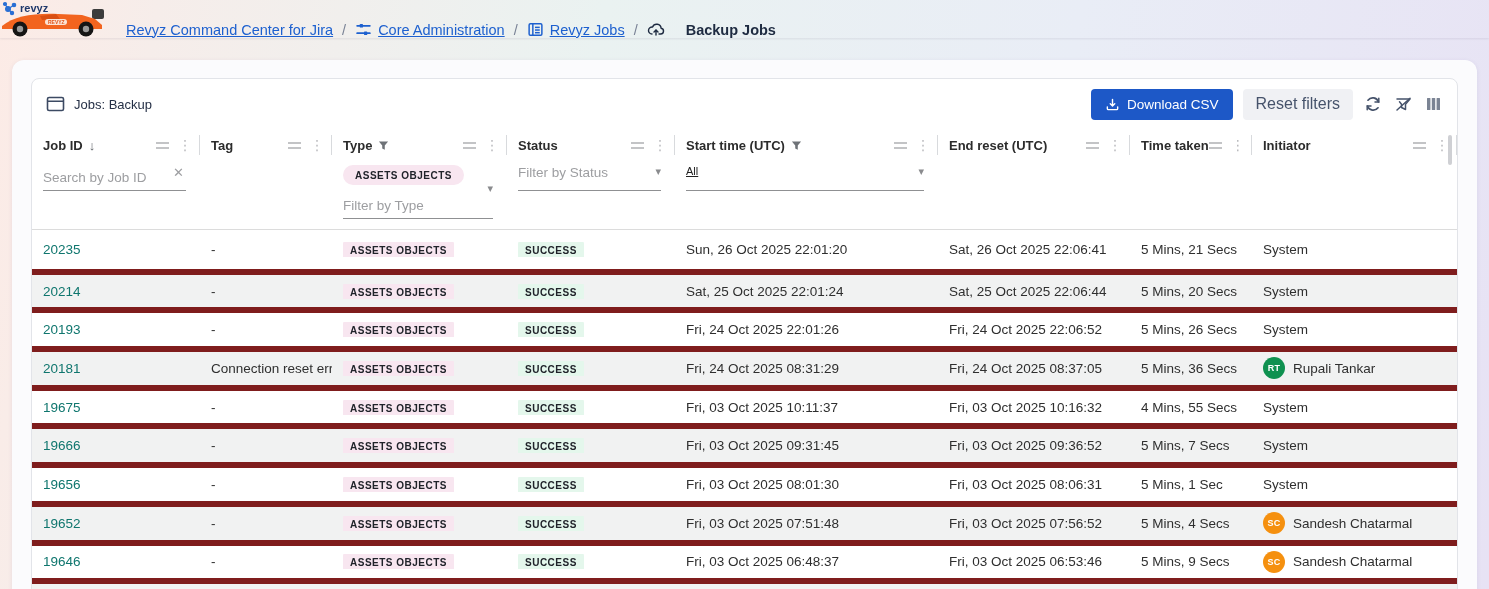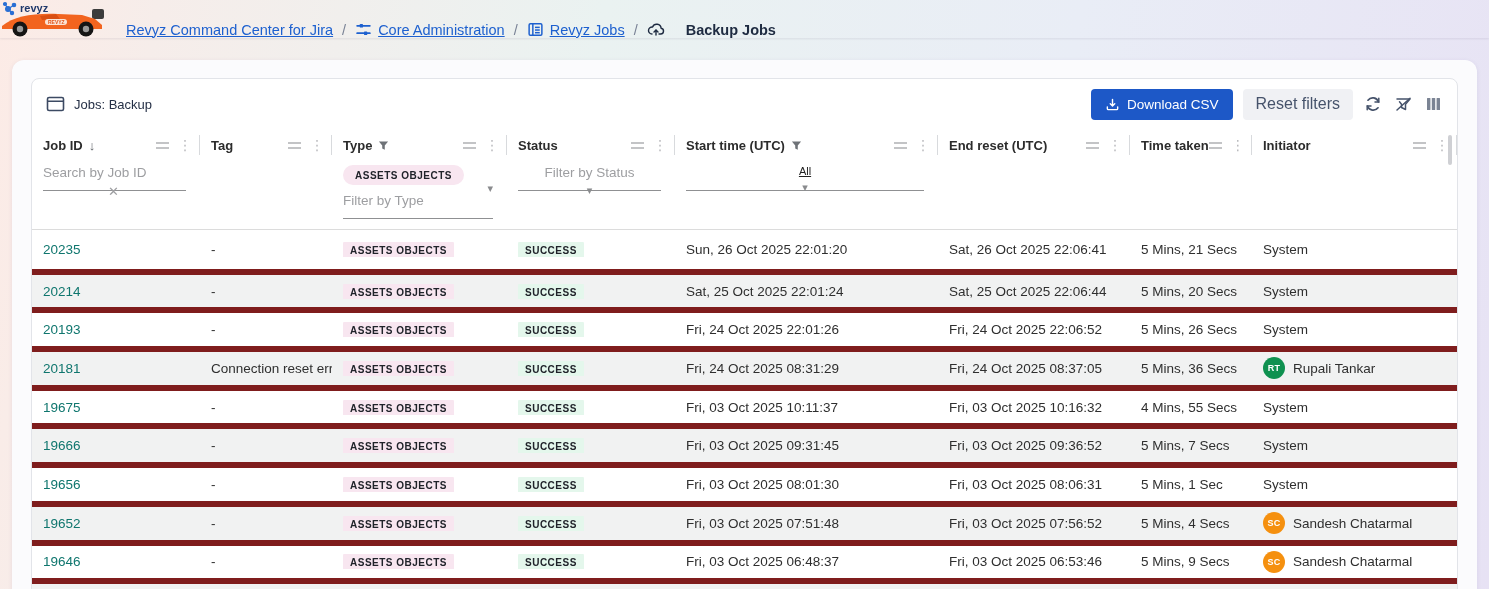--- a/index.html
+++ b/index.html
@@ -37,21 +37,21 @@
   .hcell::after { content:""; position:absolute; right:0; top:4px; height:20px; width:1px; background:#d8dadd; }
   .hlabel { font-size:13px; font-weight:bold; color:#2c2c2c; white-space:nowrap; }
   .sort-arrow { color:#5f6368; font-size:13px; margin-left:6px; }
   .hspacer { flex:1; }
   .drag-handle { width:13px; height:7px; border-top:2px solid #c3c4c6; border-bottom:2px solid #c3c4c6; margin-right:7px; flex:none; cursor:col-resize; }
   .dots { color:#b9babd; font-size:14px; line-height:1; letter-spacing:0; cursor:pointer; padding:0 2px; }
   .funnel { margin-left:6px; flex:none; }
   
   .frow { border-bottom:1px solid #dcdcdc; }
   .fcell { padding:6px 14px 10px 11px; display:flex; flex-direction:column; gap:4px; }
-  .ucontrol { display:flex; align-items:center; border-bottom:1px solid #8f9092; height:26px; gap:4px;flex-direction:column; }
+  .ucontrol { display:flex; border-bottom:1px solid #8f9092; height:26px; gap:4px; }
   .ucontrol input { border:none; outline:none; background:transparent; font-size:13.5px; color:#333;
     font-family:inherit; width:100%; }
   .ucontrol input::placeholder { color:#9d9ea1; }
   .ph { color:#9d9ea1; font-size:13.5px; flex:1; }
   .val { color:#222; font-size:11px; flex:1;text-decoration:underline; }
   .caret { color:#8a8b8e; font-size:11px; flex:none; }
   .clear-x { color:#9d9ea1; font-size:13px; cursor:pointer; flex:none; padding-right:2px; }
   .chip-row { display:flex; align-items:flex-start; height:24px; }
   .chip { font-size:10px; font-weight:bold; letter-spacing:.5px; color:#20232a; white-space:nowrap; }
   .chip.pill { background:#f8e6f0; border-radius:12px; padding:5px 12px 4px; }

